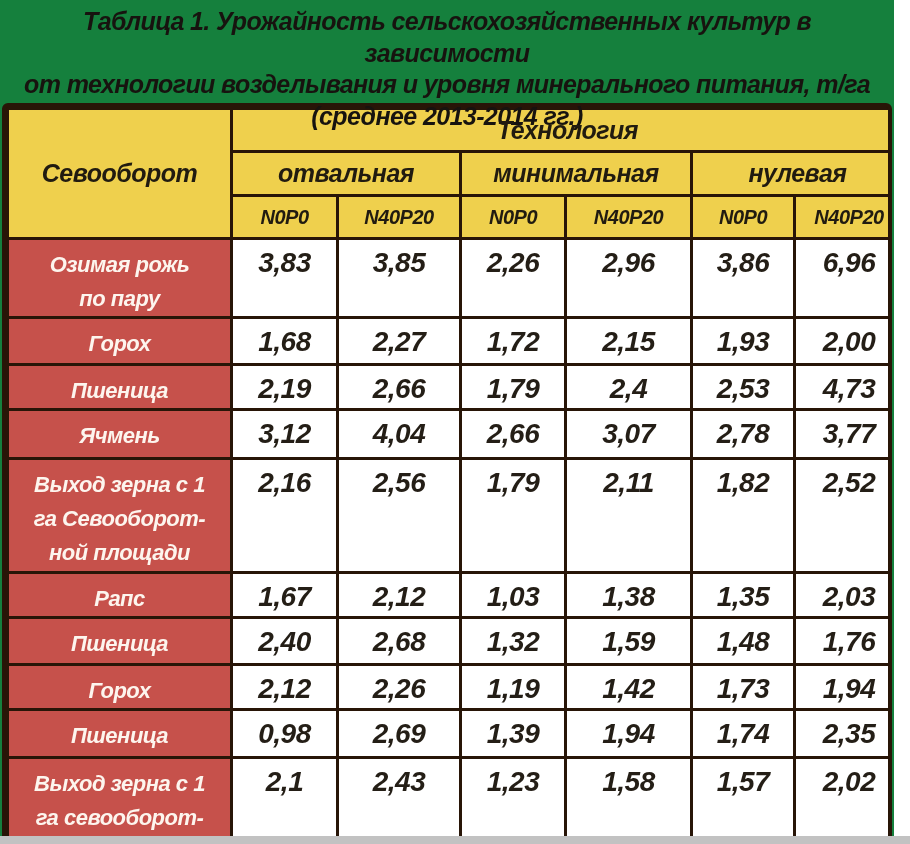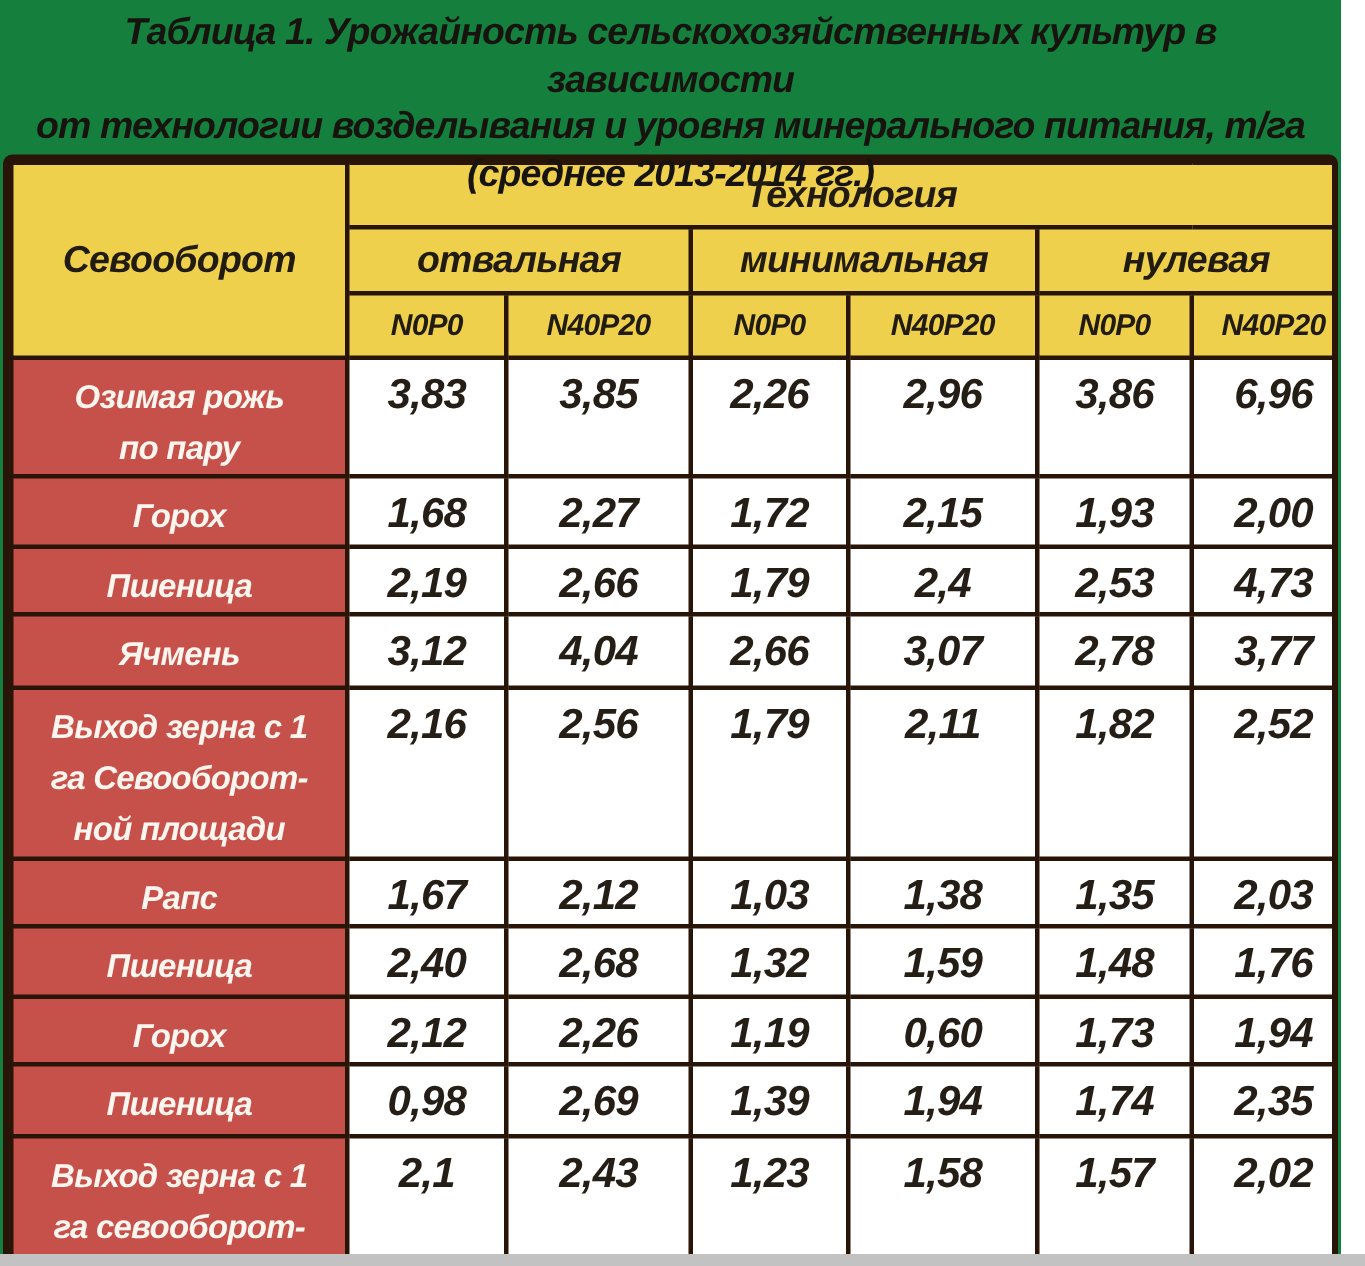--- a/index.html
+++ b/index.html
@@ -197,21 +197,21 @@
         <td class="val">1,59</td>
         <td class="val">1,48</td>
         <td class="val">1,76</td>
       </tr>
 
       <tr style="height:41px">
         <td class="label">Горох</td>
         <td class="val">2,12</td>
         <td class="val">2,26</td>
         <td class="val">1,19</td>
-        <td class="val">0,60</td>
+        <td class="val">1,42</td>
         <td class="val">1,73</td>
         <td class="val">1,94</td>
       </tr>
 
       <tr style="height:48px">
         <td class="label">Пшеница</td>
         <td class="val">0,98</td>
         <td class="val">2,69</td>
         <td class="val">1,39</td>
         <td class="val">1,94</td>

